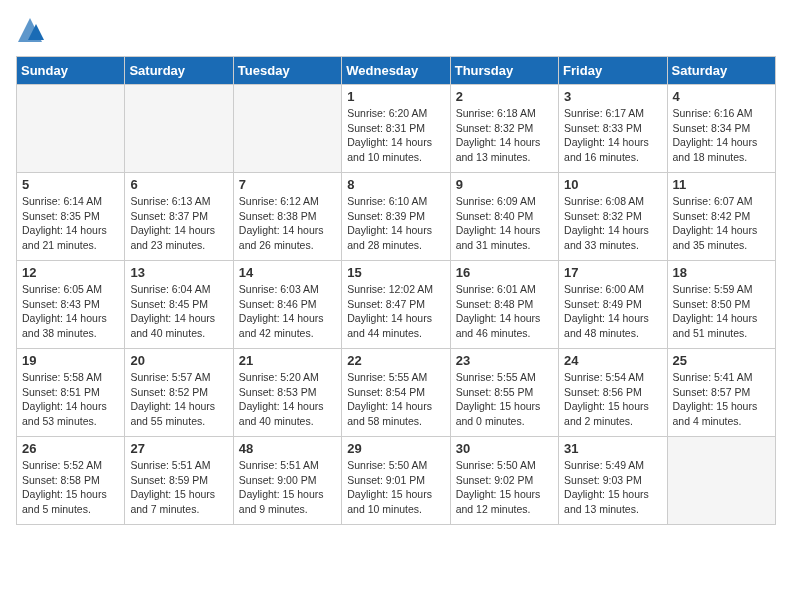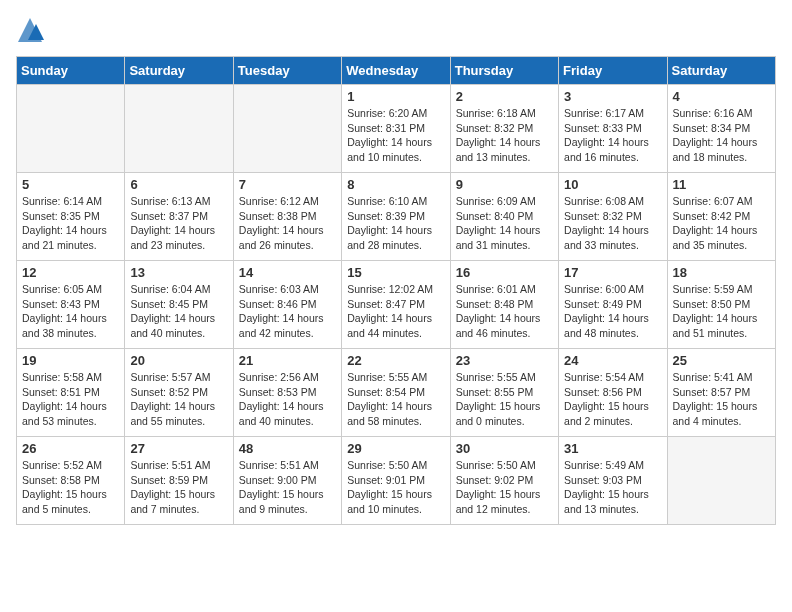--- a/index.html
+++ b/index.html
@@ -306,21 +306,21 @@
           <div class="cell-content">
             <div>Sunrise: 5:57 AM</div>
             <div>Sunset: 8:52 PM</div>
             <div>Daylight: 14 hours</div>
             <div>and 55 minutes.</div>
           </div>
         </td>
         <td>
           <span class="day-number">21</span>
           <div class="cell-content">
-            <div>Sunrise: 2:56 AM</div>
+            <div>Sunrise: 5:20 AM</div>
             <div>Sunset: 8:53 PM</div>
             <div>Daylight: 14 hours</div>
             <div>and 40 minutes.</div>
           </div>
         </td>
         <td>
           <span class="day-number">22</span>
           <div class="cell-content">
             <div>Sunrise: 5:55 AM</div>
             <div>Sunset: 8:54 PM</div>

